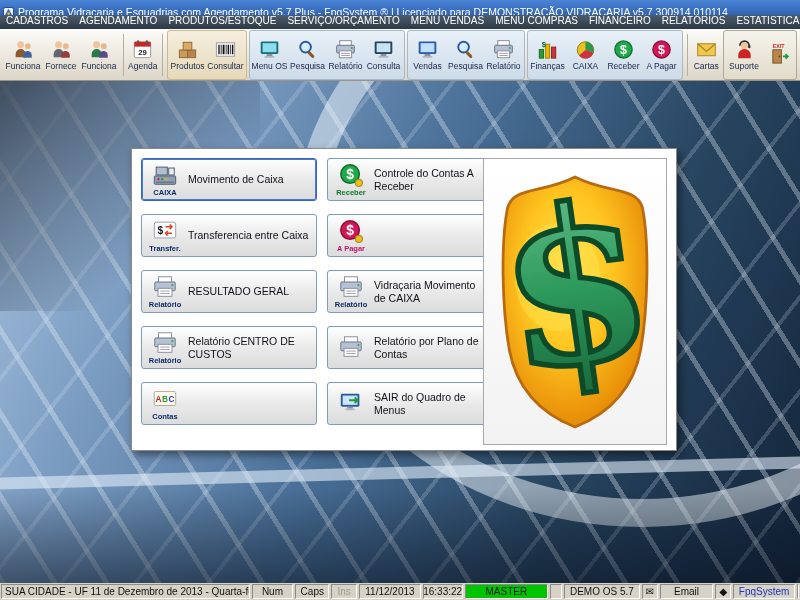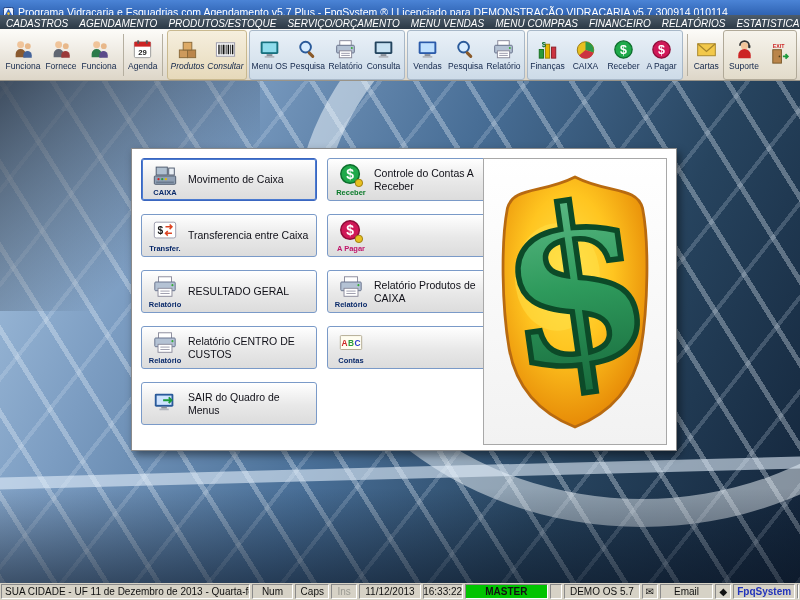--- a/index.html
+++ b/index.html
@@ -5,31 +5,31 @@
   html,body{margin:0;padding:0;}
   body{width:800px;height:600px;position:relative;overflow:hidden;
        font-family:"Liberation Sans",sans-serif;background:#000;}
   
   .titlebar{position:absolute;left:0;top:0;width:800px;height:24px;
     background:linear-gradient(#4b84d6,#1e4f9e);display:flex;align-items:center;
     color:#fff;font-size:10.5px;gap:4px;padding-left:3px;box-sizing:border-box;}
   .app-icon{width:11px;height:11px;flex:0 0 auto;}
   
   .menubar{position:absolute;left:0;top:15px;width:800px;height:14px;
-    background:linear-gradient(#4d5c6b,#2c3946);display:flex;align-items:flex-end;
-    color:#fff;font-size:10px;gap:11px;padding:0 6px;box-sizing:border-box;white-space:nowrap;font-style:italic;}
+    background:linear-gradient(#4d5c6b,#2c3946);display:flex;align-items:flex-start;
+    color:#fff;font-size:10px;gap:11px;padding:0 6px;box-sizing:border-box;white-space:nowrap;}
   .menu-item{cursor:pointer;}
   .menu-spacer{flex:1;}
   
   .toolbar{position:absolute;left:0;top:29px;width:800px;height:52px;
     background:linear-gradient(#fdfcf9,#ddd6c8);border-bottom:1px solid #9a9488;
     display:flex;align-items:center;padding:1px 3px;box-sizing:border-box;gap:2px;}
   .tgroup{display:flex;align-items:center;border-radius:3px;padding:1px;}
   .tg-blue{background:linear-gradient(#e9f1f8,#cddbe8);border:1px solid #a8b8c8;}
-  .tg-tan{background:linear-gradient(#f6efde,#e6d9ba);border:1px solid #c9b98f;font-style:italic;}
+  .tg-tan{background:linear-gradient(#f6efde,#e6d9ba);border:1px solid #c9b98f;}
   .tg-box{border:1px solid #b0a998;background:linear-gradient(#f6f3ec,#e2dbca);align-items:flex-end;}
   .tsep{width:1px;height:42px;background:#b5afa0;margin:0 2px;flex:0 0 auto;}
   .tb{width:38px;height:46px;display:flex;flex-direction:column;align-items:center;
       justify-content:center;gap:1px;cursor:pointer;}
   .tb svg{width:23px;height:23px;display:block;}
   .tlabel{font-size:8.5px;color:#12264a;white-space:nowrap;line-height:1;}
   .tb-exit{width:32px;}
   
   .desktop{position:absolute;left:0;top:81px;width:800px;height:502px;overflow:hidden;
     background:linear-gradient(115deg,#a9c5e1 0%,#7c9dc2 22%,#486e96 48%,#274archive 72%,#122338 100%);
@@ -61,22 +61,22 @@
   .dbtn-text{flex:1;font-size:10.5px;color:#101018;line-height:1.15;}
   .logo-box{position:absolute;right:9px;top:9px;width:182px;height:285px;border:1px solid #a8a8a8;
     background:linear-gradient(#ffffff,#f2f2f2);display:flex;align-items:center;justify-content:center;}
   
   .statusbar{position:absolute;left:0;top:583px;width:800px;height:17px;background:#d6d2c6;
     display:flex;align-items:stretch;font-size:10px;color:#111;box-sizing:border-box;padding:1px;gap:2px;}
   .seg{border:1px solid;border-color:#8a8a8a #ffffff #ffffff #8a8a8a;background:#d6d2c6;
     display:flex;align-items:center;padding:0 3px;box-sizing:border-box;overflow:hidden;white-space:nowrap;}
   .seg.c{justify-content:center;}
   .seg.gray{color:#9a9a92;}
-  .seg.master{background:#00c400;font-weight:bold;justify-content:center;}
-  .seg.brand{color:#2233bb;font-weight:bold;}
+  .seg.master{background:#00c400;font-weight:normal;justify-content:center;}
+  .seg.brand{color:#2233bb;font-weight:normal;}
   .seg-icon{font-size:10px;justify-content:center;}
   .fill{flex:1;border:1px solid;border-color:#8a8a8a #ffffff #ffffff #8a8a8a;}
 </style>
 </head>
 <body>
 
 <div class="titlebar">
   <svg class="app-icon" viewBox="0 0 12 12">
       <rect x="0.5" y="0.5" width="11" height="11" rx="2" fill="#e8f0ff" stroke="#1a3a7a"></rect>
       <path d="M2 9 L6 2 L10 9 Z" fill="#2a62c8"></path>
@@ -441,40 +441,56 @@
                 <rect x="7" y="3" width="14" height="6.5" fill="#fff" stroke="#889"></rect>
                 <rect x="3" y="8.6" width="22" height="9.4" rx="1" fill="#b4c2d4" stroke="#66708a"></rect>
                 <rect x="6.5" y="15.4" width="15" height="8.6" fill="#fff" stroke="#889"></rect>
                 <line x1="9" y1="18.4" x2="19" y2="18.4" stroke="#99a"></line>
                 <line x1="9" y1="21" x2="19" y2="21" stroke="#99a"></line>
                 <circle cx="22" cy="12" r="1.1" fill="#3a3"></circle>
               </svg>
             </span>
           <span class="dicon-label il-navy">Relatório</span>
         </span>
-        <span class="dbtn-text">Relatório Produtos de CAIXA</span>
+        <span class="dbtn-text">Vidraçaria Movimento de CAIXA</span>
       </div>
 
       <div class="dbtn">
         <span class="dicon-wrap">
           <span>
               <svg viewBox="0 0 28 28">
                 <rect x="7" y="3" width="14" height="6.5" fill="#fff" stroke="#889"></rect>
                 <rect x="3" y="8.6" width="22" height="9.4" rx="1" fill="#b4c2d4" stroke="#66708a"></rect>
                 <rect x="6.5" y="15.4" width="15" height="8.6" fill="#fff" stroke="#889"></rect>
                 <line x1="9" y1="18.4" x2="19" y2="18.4" stroke="#99a"></line>
                 <line x1="9" y1="21" x2="19" y2="21" stroke="#99a"></line>
                 <circle cx="22" cy="12" r="1.1" fill="#3a3"></circle>
               </svg>
             </span>
           <span class="dicon-label il-navy">Relatório</span>
         </span>
         <span class="dbtn-text">Relatório CENTRO DE CUSTOS</span>
       </div>
 
+      <div class="dbtn">
+        <span class="dicon-wrap">
+          <span>
+              <svg viewBox="0 0 28 28">
+                <rect x="7" y="3" width="14" height="6.5" fill="#fff" stroke="#889"></rect>
+                <rect x="3" y="8.6" width="22" height="9.4" rx="1" fill="#b4c2d4" stroke="#66708a"></rect>
+                <rect x="6.5" y="15.4" width="15" height="8.6" fill="#fff" stroke="#889"></rect>
+                <line x1="9" y1="18.4" x2="19" y2="18.4" stroke="#99a"></line>
+                <line x1="9" y1="21" x2="19" y2="21" stroke="#99a"></line>
+                <circle cx="22" cy="12" r="1.1" fill="#3a3"></circle>
+              </svg>
+            </span>
+          <span class="dicon-label il-navy"></span>
+        </span>
+        <span class="dbtn-text">Relatório por Plano de Contas</span>
+      </div>
 
       <div class="dbtn">
         <span class="dicon-wrap">
           <span>
               <svg viewBox="0 0 28 28">
                 <rect x="2.5" y="6" width="23" height="15" rx="1" fill="#fffdf0" stroke="#b0a890"></rect>
                 <text x="7" y="17.5" font-size="9" font-weight="bold" fill="#cc2424" text-anchor="middle">A</text>
                 <text x="14" y="17.5" font-size="9" font-weight="bold" fill="#2a9a3a" text-anchor="middle">B</text>
                 <text x="21" y="17.5" font-size="9" font-weight="bold" fill="#2a3acc" text-anchor="middle">C</text>
               </svg>

